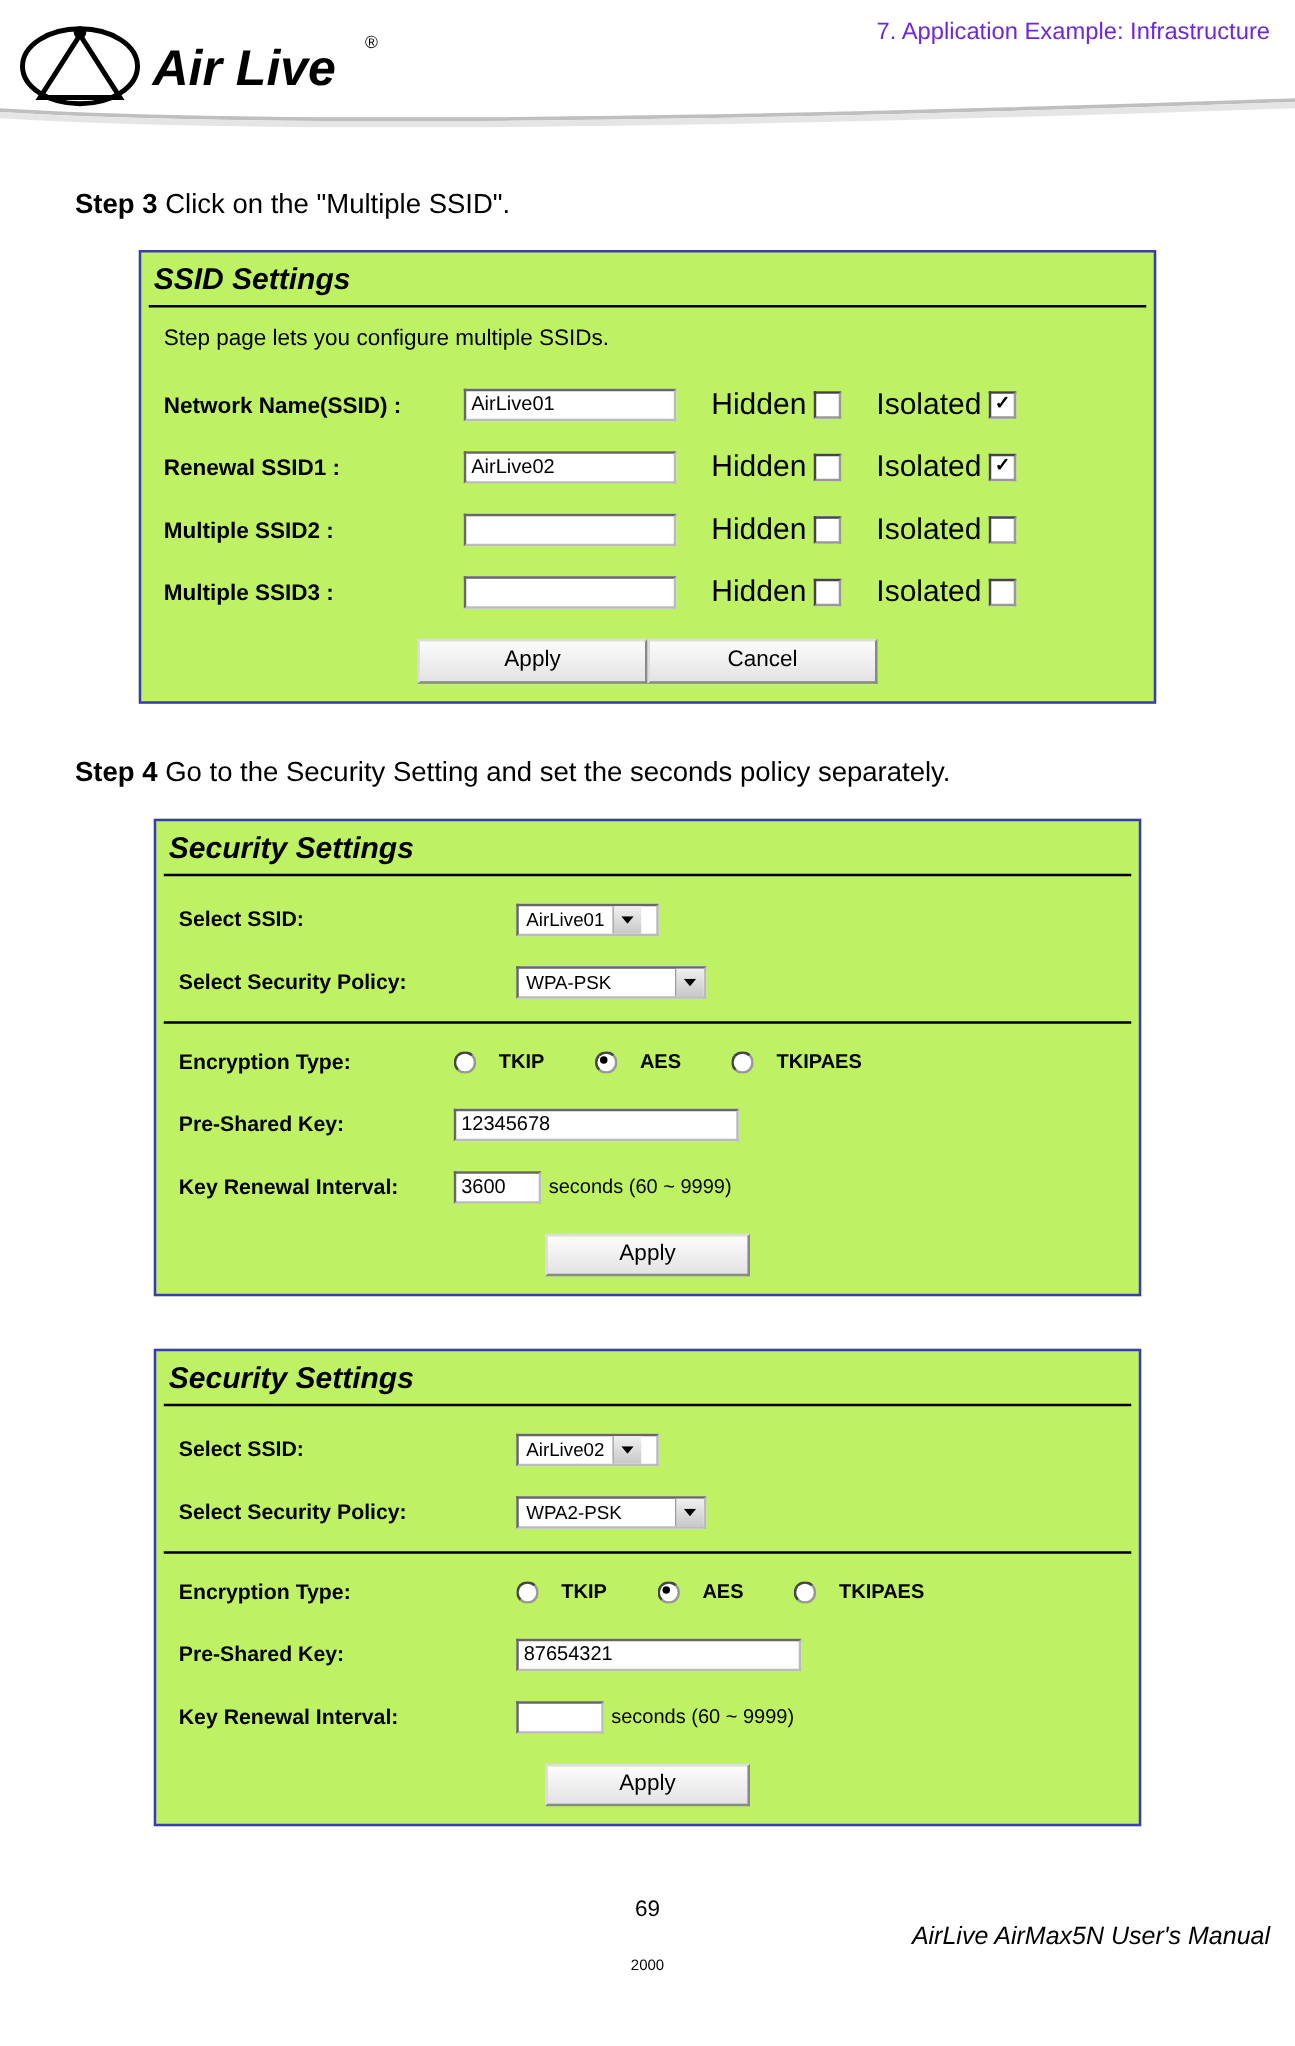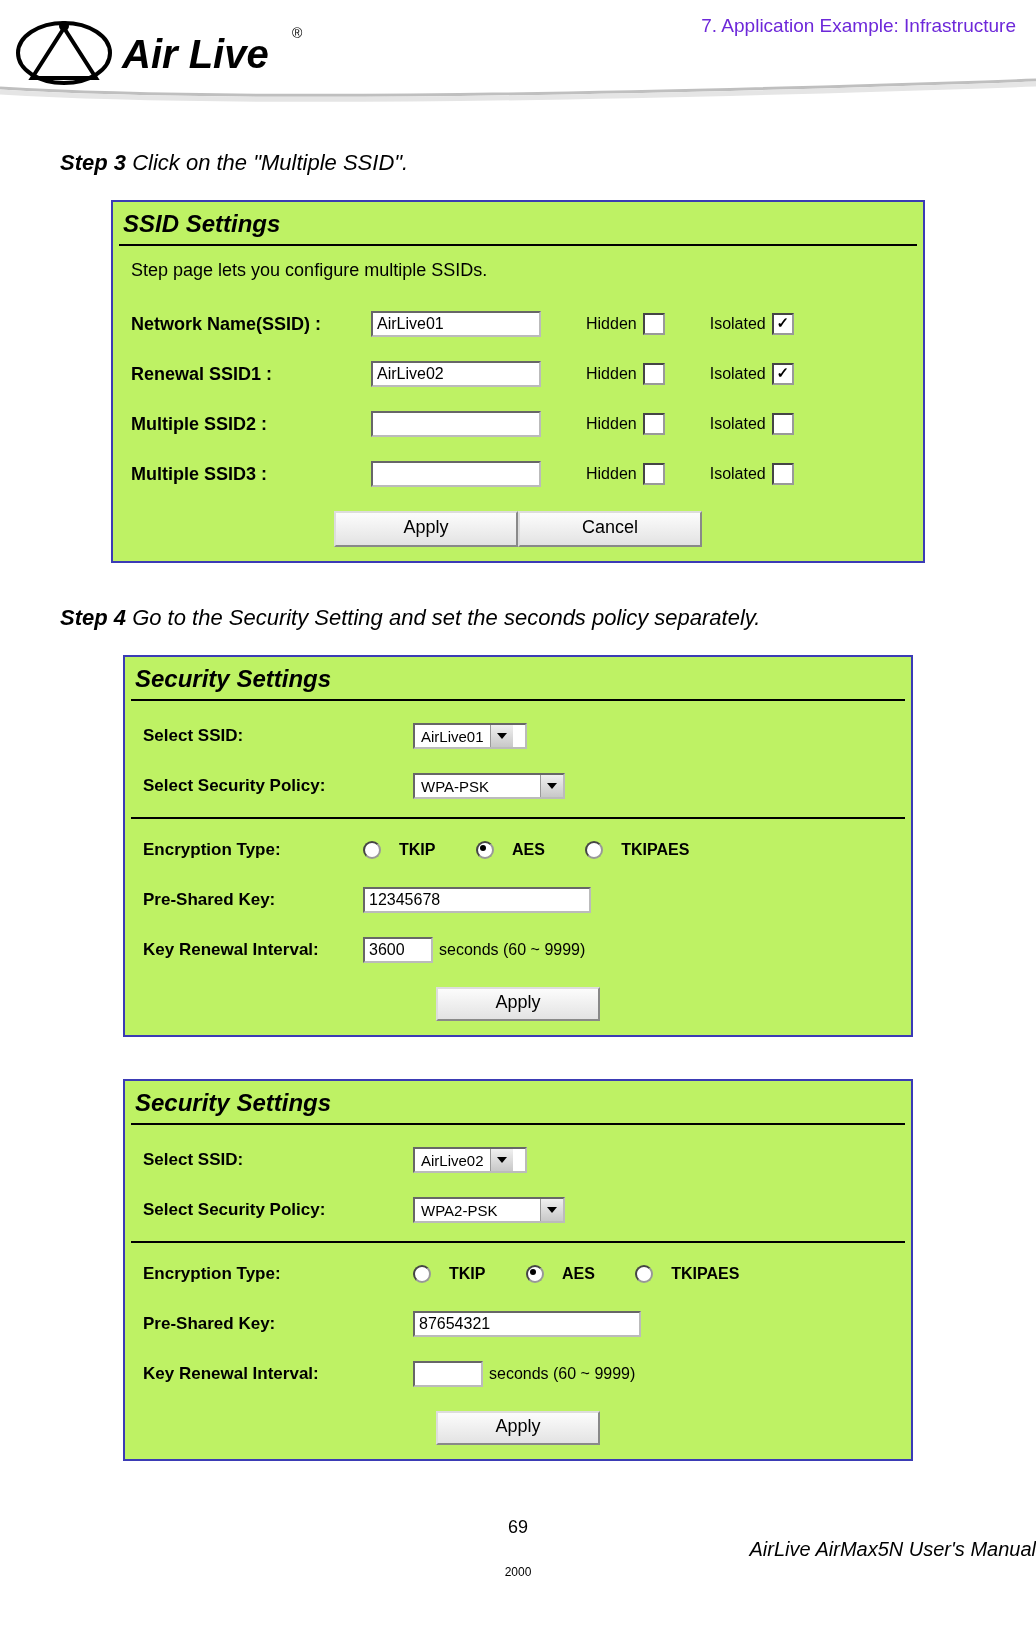--- a/index.html
+++ b/index.html
@@ -36,21 +36,20 @@
     left: 0;
     width: 1036px;
     height: 30px;
   }
   .content {
     padding: 40px 60px 10px 60px;
   }
   .step-line {
     font-size: 22px;
     margin: 0 0 24px 0;
-    font-style: italic;
   }
   .step-line b {
     font-weight: bold;
   }
   .panel {
     margin: 0 auto 42px auto;
     border: 2px solid #3b3bb5;
     background: #bef264;
     padding: 4px 6px 6px 6px;
     box-sizing: border-box;
@@ -98,22 +97,22 @@
     border: 2px inset #bbb;
     font-size: 16px;
     padding: 0 4px;
     box-sizing: border-box;
     font-family: Arial, Helvetica, sans-serif;
   }
   .w-ssid { width: 170px; }
   .w-key { width: 228px; }
   .w-int { width: 70px; }
   .chk-label {
-    font-size: 16px;
-    margin-left: 45px;
+    font-size: 24px;
+    margin-left: 28px;
   }
   .chk {
     width: 18px;
     height: 18px;
     border: 2px inset #999;
     display: inline-block;
     vertical-align: middle;
     margin-left: 6px;
     text-align: center;
     font-size: 15px;
@@ -196,20 +195,21 @@
   }
   .footer-pgnum {
     text-align: center;
     font-size: 18px;
     margin-top: 4px;
   }
   .footer-manual {
     text-align: right;
     font-style: italic;
     font-size: 20px;
+    padding-right: 20px;
   }
   .footer-small {
     text-align: center;
     font-size: 12px;
     margin-top: 4px;
   }
 </style>
 </head>
 <body>
 <div class="page">

